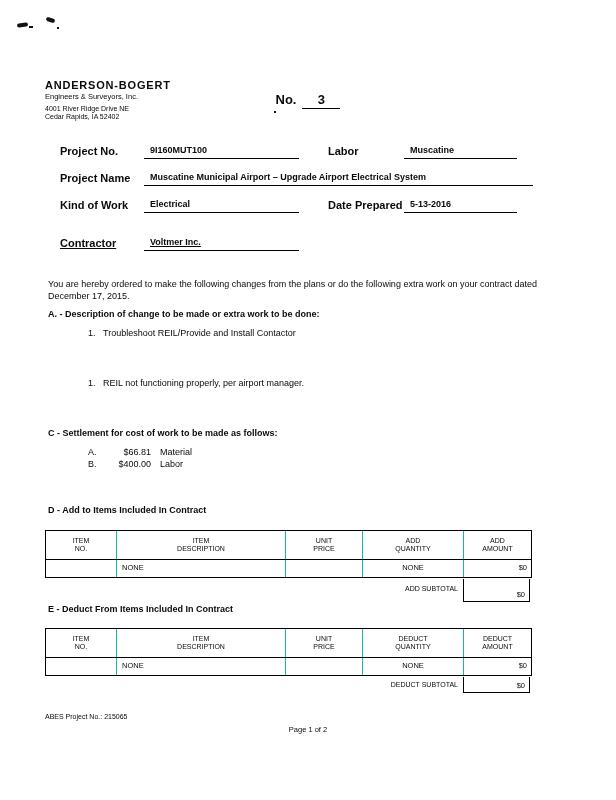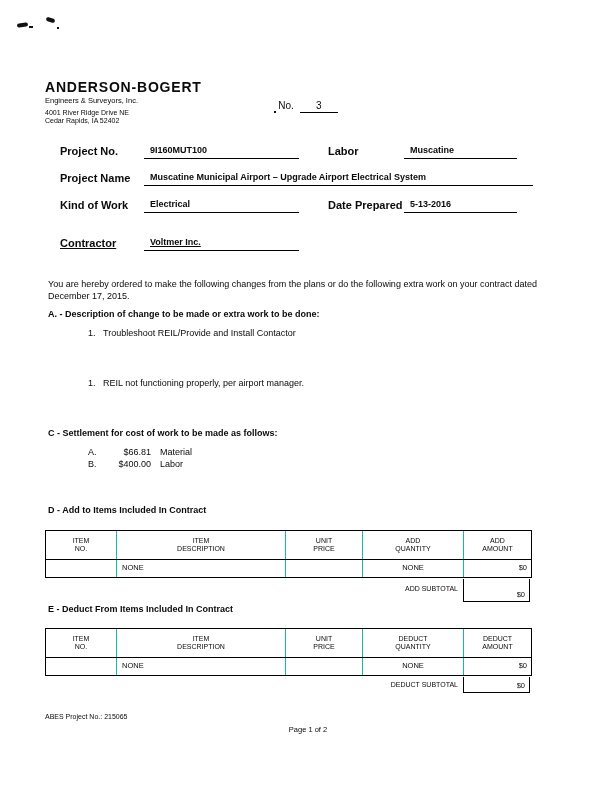--- a/index.html
+++ b/index.html
@@ -15,28 +15,28 @@
   
   .ink{position:absolute;background:#111;}
   .ink1{left:17px;top:23px;width:11px;height:4px;border-radius:2px;transform:rotate(-8deg);}
   .ink1b{left:29px;top:26px;width:4px;height:2px;}
   .ink2{left:46px;top:18px;width:9px;height:4px;border-radius:2px;transform:rotate(18deg);}
   .ink2b{left:57px;top:27px;width:2px;height:2px;}
   .ink3{left:274px;top:111px;width:2px;height:2px;}
 
   
   .letterhead{position:absolute;left:45px;top:79px;}
-  .lh-company{font-size:14px;font-weight:bold;letter-spacing:0.8px;}
+  .lh-company{font-size:11px;font-weight:bold;letter-spacing:0.8px;}
   .lh-sub{font-size:7.5px;margin-top:1px;}
   .lh-addr1{font-size:7px;margin-top:4px;}
   .lh-addr2{font-size:7px;margin-top:1px;}
 
   .title{position:absolute;left:130px;top:80px;width:356px;text-align:center;
          font-size:10.5px;font-weight:bold;letter-spacing:0.3px;}
-  .order-no{position:absolute;left:0;top:100px;width:616px;text-align:center;font-size:10px;font-weight:normal;}
+  .order-no{position:absolute;left:0;top:92px;width:616px;text-align:center;font-size:13px;font-weight:bold;}
   .no-value{display:inline-block;min-width:30px;border-bottom:1.5px solid #000;
             padding:0 4px 1px 4px;margin-left:6px;text-align:center;}
 
   
   .fl{position:absolute;font-size:11px;font-weight:bold;}
   .fv{position:absolute;font-size:9px;font-weight:bold;border-bottom:1.5px solid #000;
       padding:0 0 3px 6px;box-sizing:border-box;}
   .r1{top:145px;} .r2{top:172px;} .r3{top:199px;} .r4{top:237px;text-decoration:underline;}
   .lab-left{left:60px;width:84px;}
   .val-left{left:144px;width:155px;}

